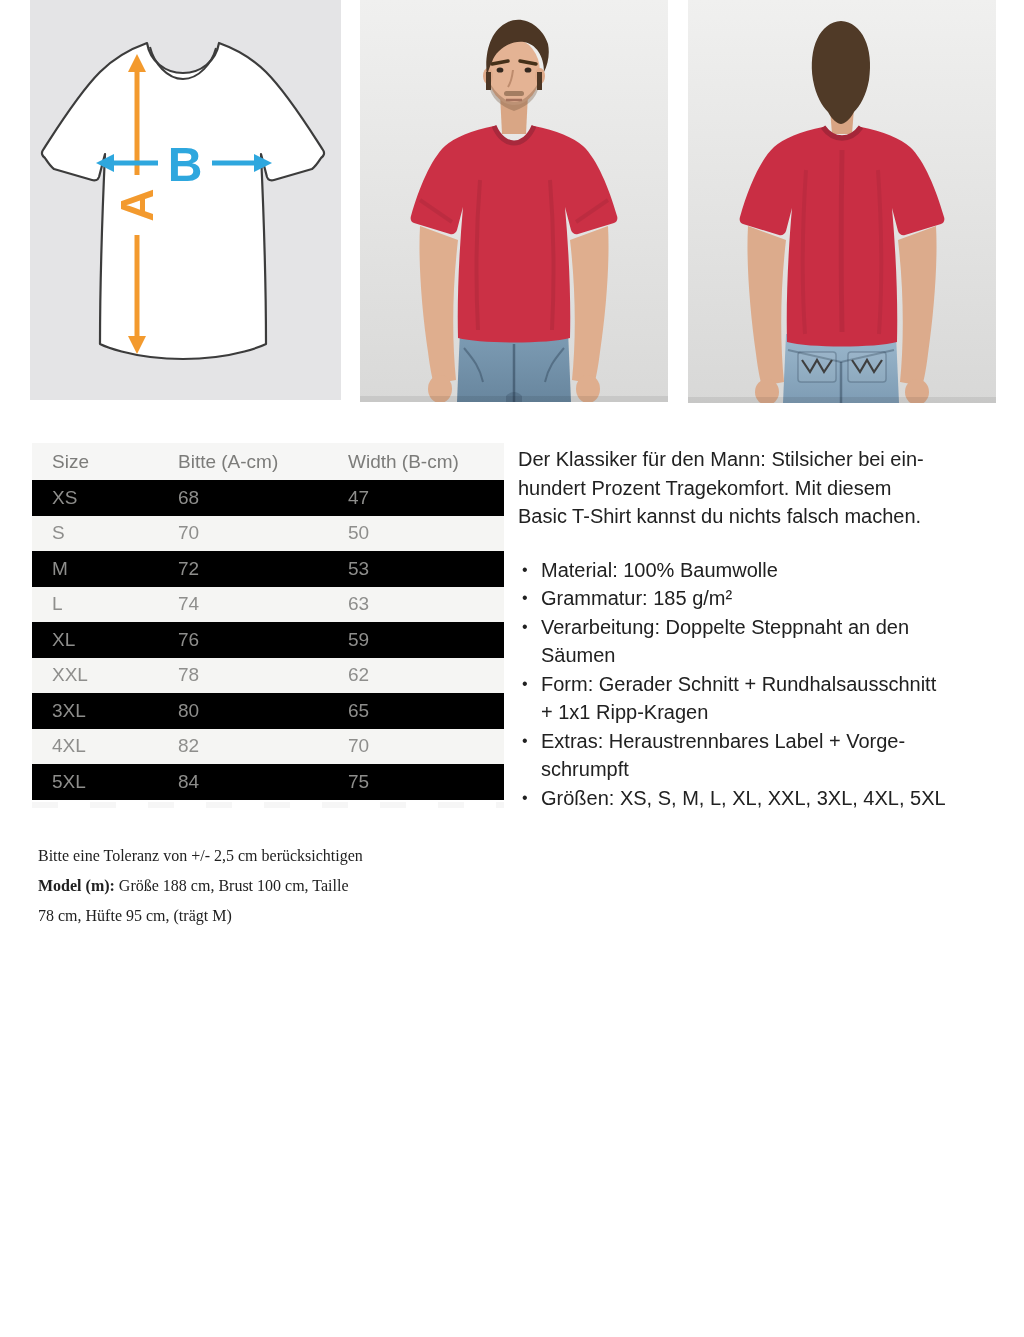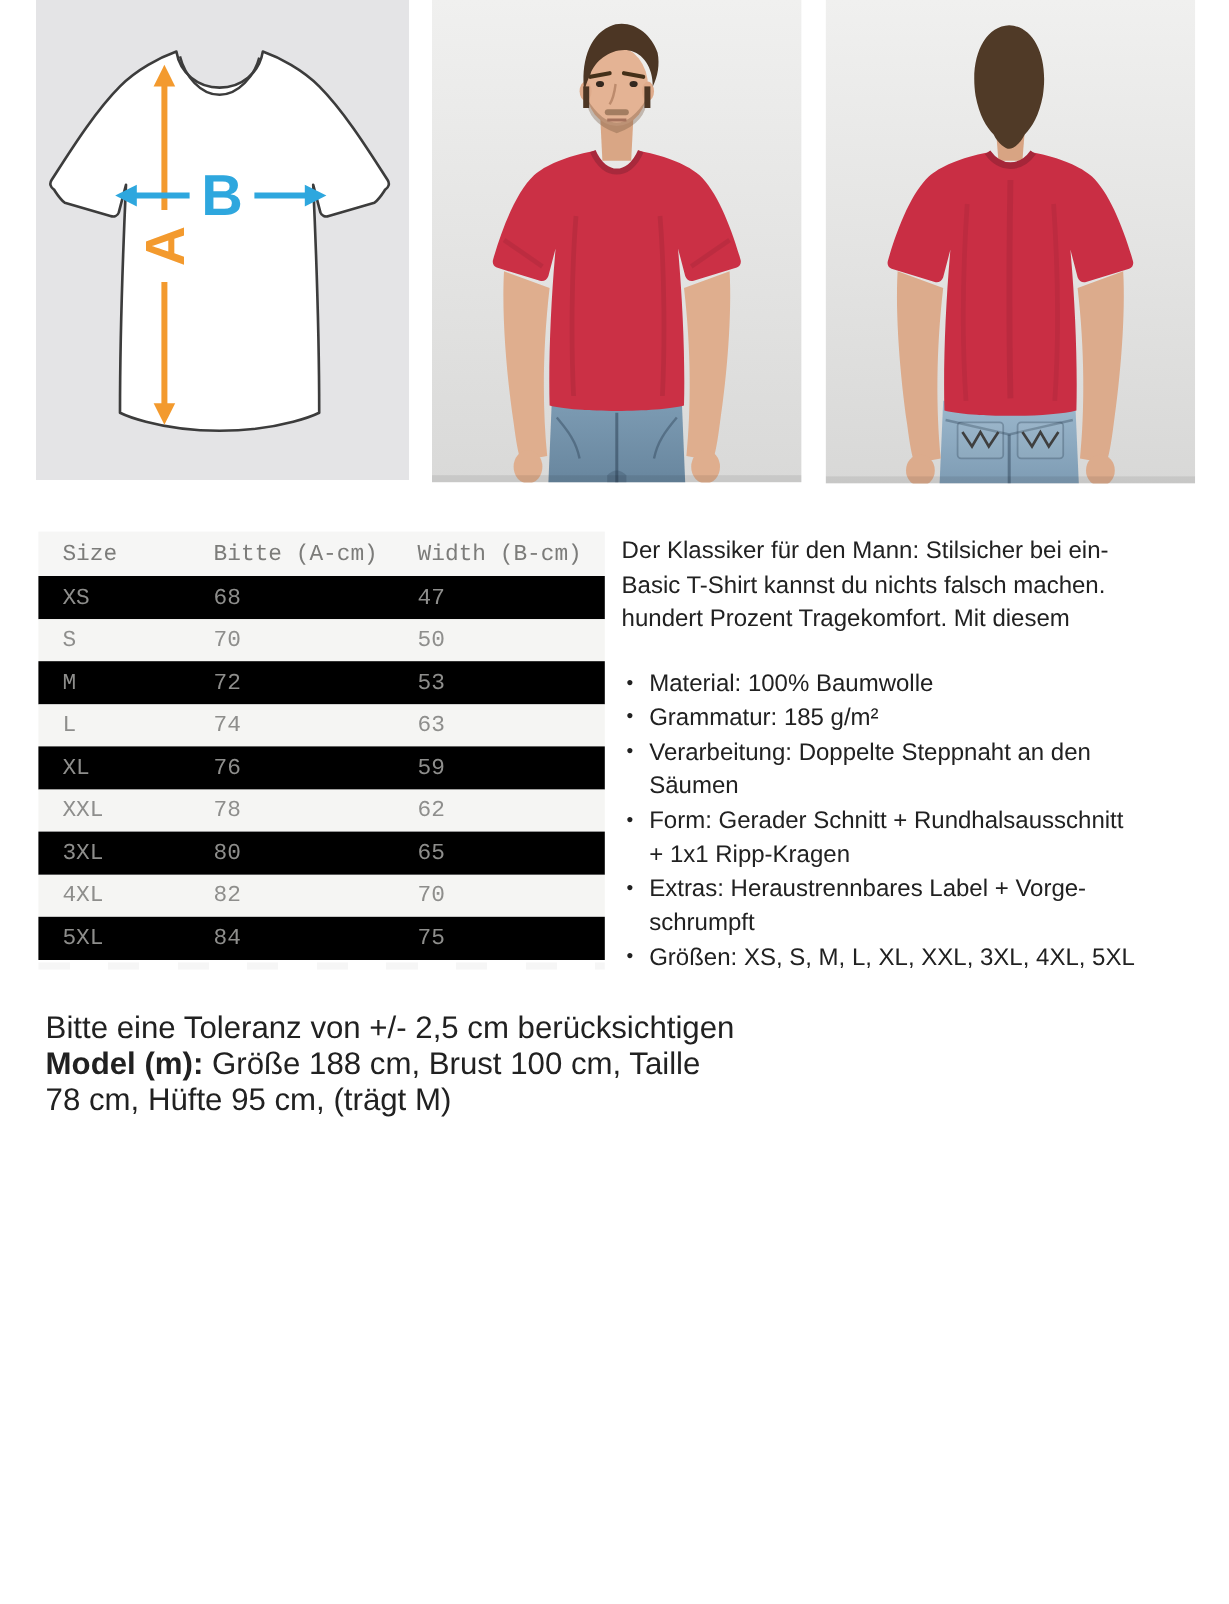--- a/index.html
+++ b/index.html
@@ -7,38 +7,38 @@
           font-family:"Liberation Sans",sans-serif;}
 
   
   .panel{position:absolute;top:0;}
   .panel svg{display:block;}
   .panel-diagram{left:30px;width:311px;height:400px;}
   .panel-front{left:360px;width:308px;height:402px;}
   .panel-back{left:688px;width:308px;height:403px;}
 
   
-  .size-table{position:absolute;left:32px;top:443px;width:472px;font-size:19px;color:#8e8e8c;font-family:Liberation Mono, monospace;}
+  .size-table{position:absolute;left:32px;top:443px;width:472px;font-size:19px;color:#8e8e8c;}
   .trow{display:grid;grid-template-columns:126px 170px 1fr;padding-left:20px;align-items:center;height:35.5px;}
   .thead{height:37px;background:#f6f6f5;color:#7c7c7a;}
   .r-dark{background:#000000;}
   .r-light{background:#f5f5f3;}
   .ghost-row{height:6px;margin-top:2px;opacity:.5;
     background:repeating-linear-gradient(90deg,rgba(0,0,0,.07) 0 26px,transparent 26px 58px);}
 
   
   .description{position:absolute;left:518px;top:445px;width:478px;font-size:20px;line-height:28.5px;
                color:#212121;white-space:nowrap;}
   .bullets{margin-top:25px;}
   .bullet{position:relative;padding-left:23px;}
   .bullet::before{content:"\2022";position:absolute;left:4px;top:0;font-size:16px;color:#212121;}
   .bline{display:block;}
 
   
-  .notes{position:absolute;left:38px;top:841px;font-size:26px;line-height:30px;color:#212121;white-space:nowrap;}
+  .notes{position:absolute;left:38px;top:841px;font-size:16px;line-height:30px;color:#212121;white-space:nowrap;font-family:Liberation Serif, serif;}
   .notes strong{font-weight:bold;}
 </style>
 </head>
 <body>
 
 <div class="canvas">
 
   <div class="panel panel-diagram">
     <svg width="311" height="400" viewBox="0 0 311 400">
       <rect x="0" y="0" width="311" height="400" fill="#E4E4E6"></rect>
@@ -236,22 +236,22 @@
       <div>5XL</div>
       <div>84</div>
       <div>75</div>
     </div>
     <div class="ghost-row"></div>
   </div>
 
   <div class="description">
     <div>
       <div class="bline">Der Klassiker für den Mann: Stilsicher bei ein-</div>
+      <div class="bline">hundert Prozent Tragekomfort. Mit diesem</div>
       <div class="bline">Basic T-Shirt kannst du nichts falsch machen.</div>
-      <div class="bline">hundert Prozent Tragekomfort. Mit diesem</div>
     </div>
     <div class="bullets">
       <div class="bullet">
         <span class="bline">Material: 100% Baumwolle</span>
       </div>
       <div class="bullet">
         <span class="bline">Grammatur: 185 g/m²</span>
       </div>
       <div class="bullet">
         <span class="bline">Verarbeitung: Doppelte Steppnaht an den</span>

